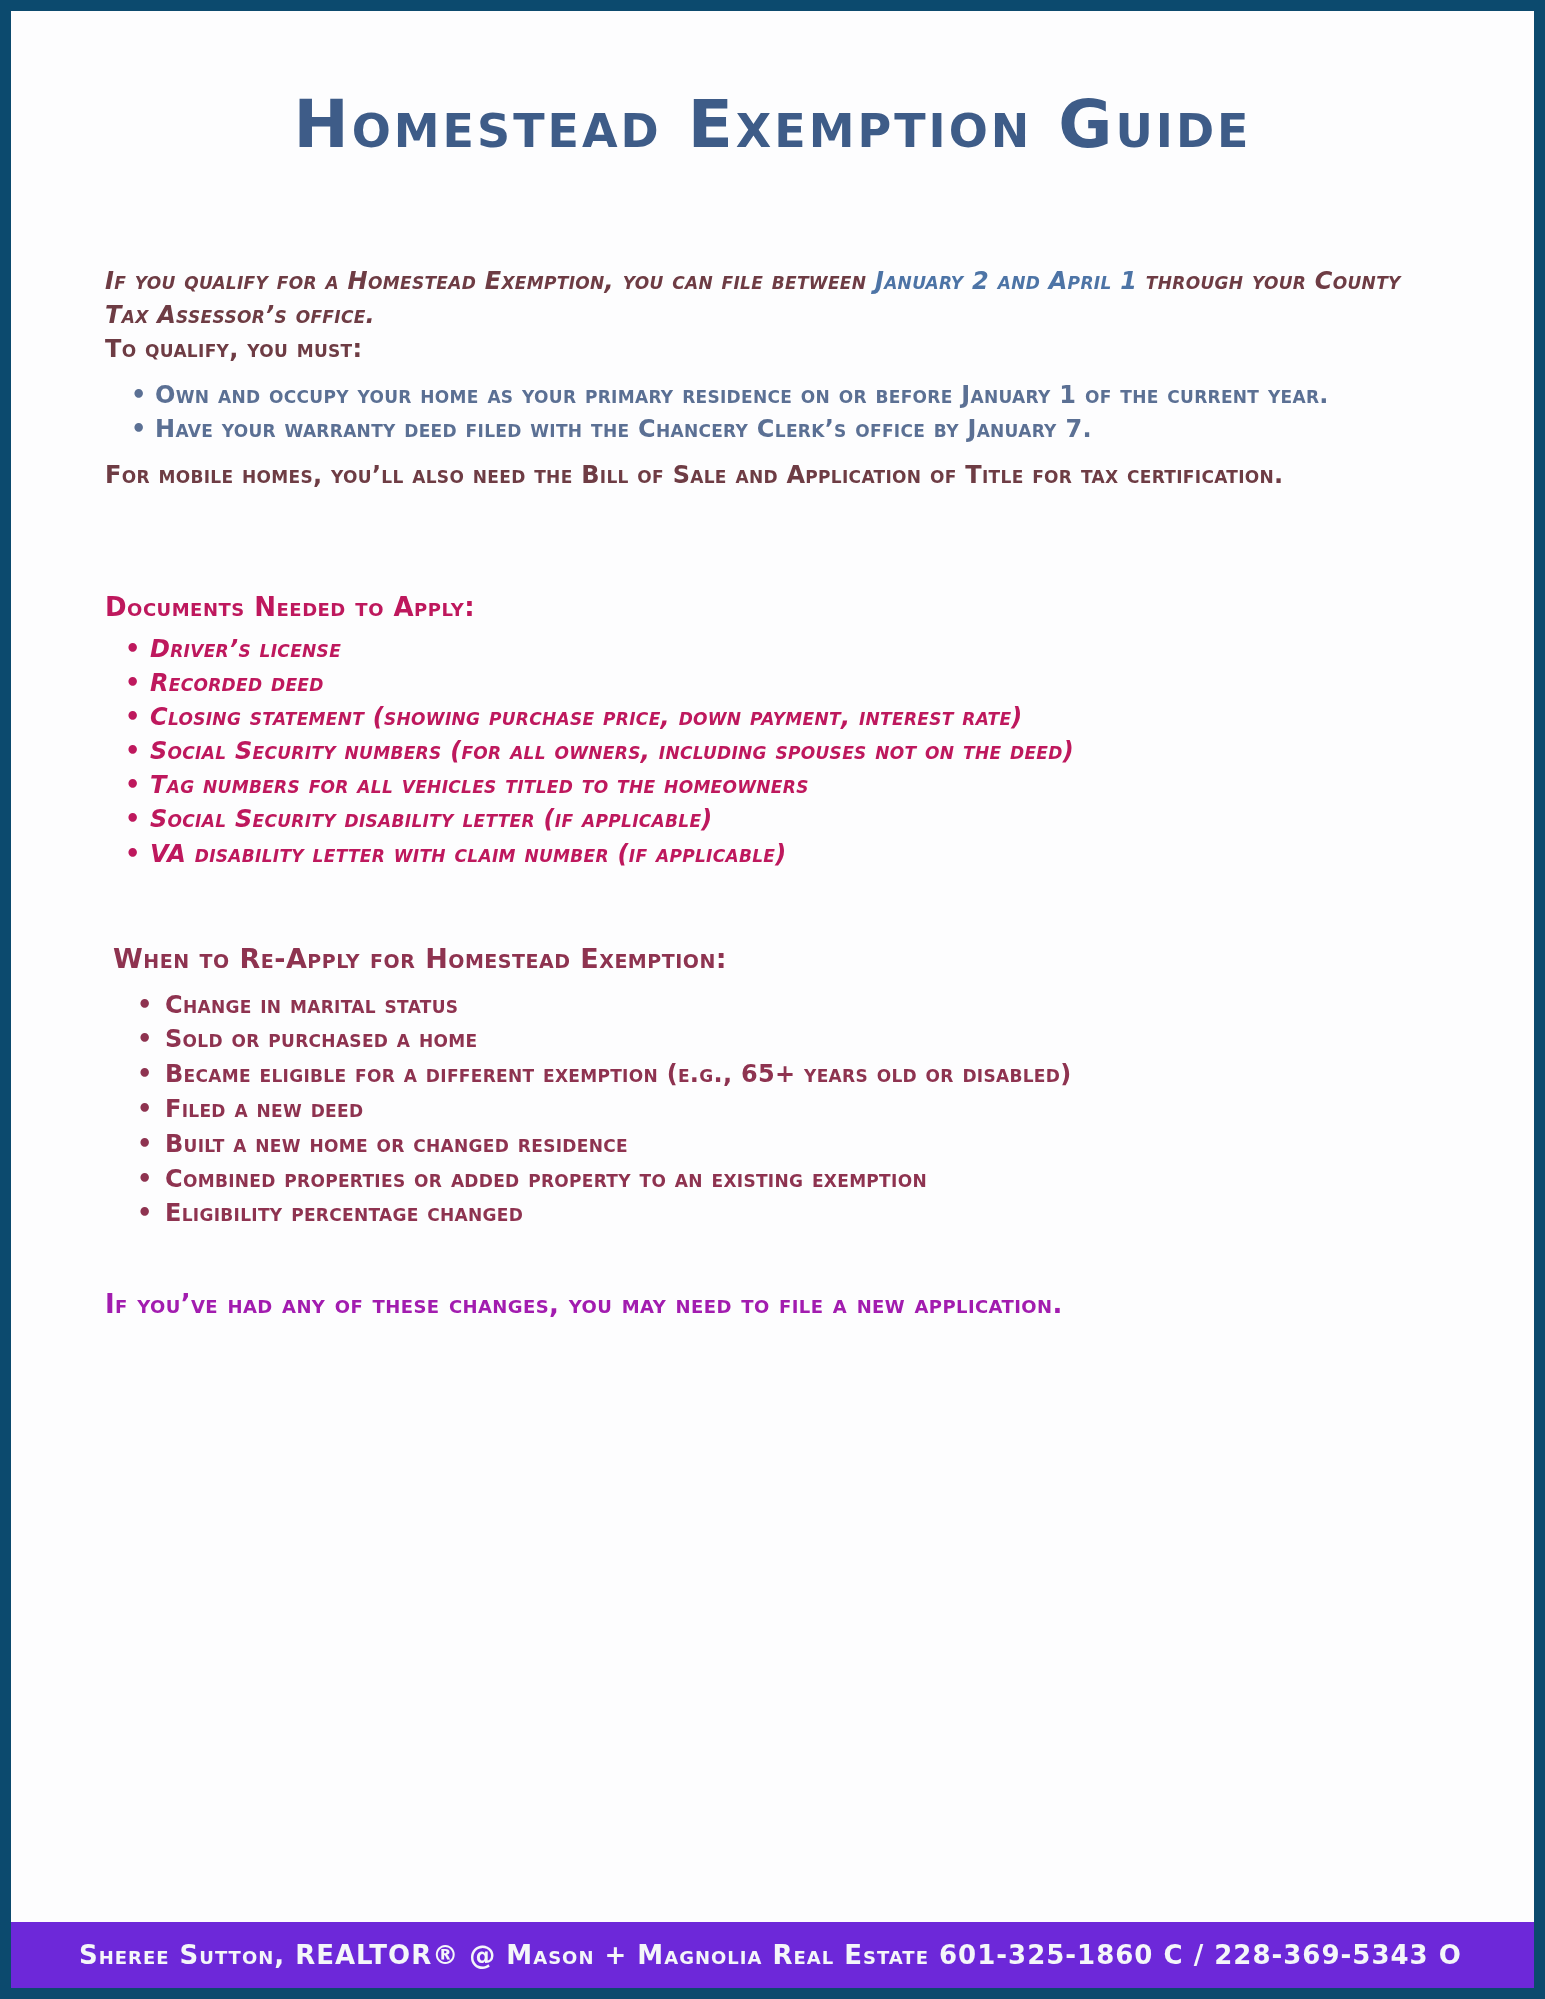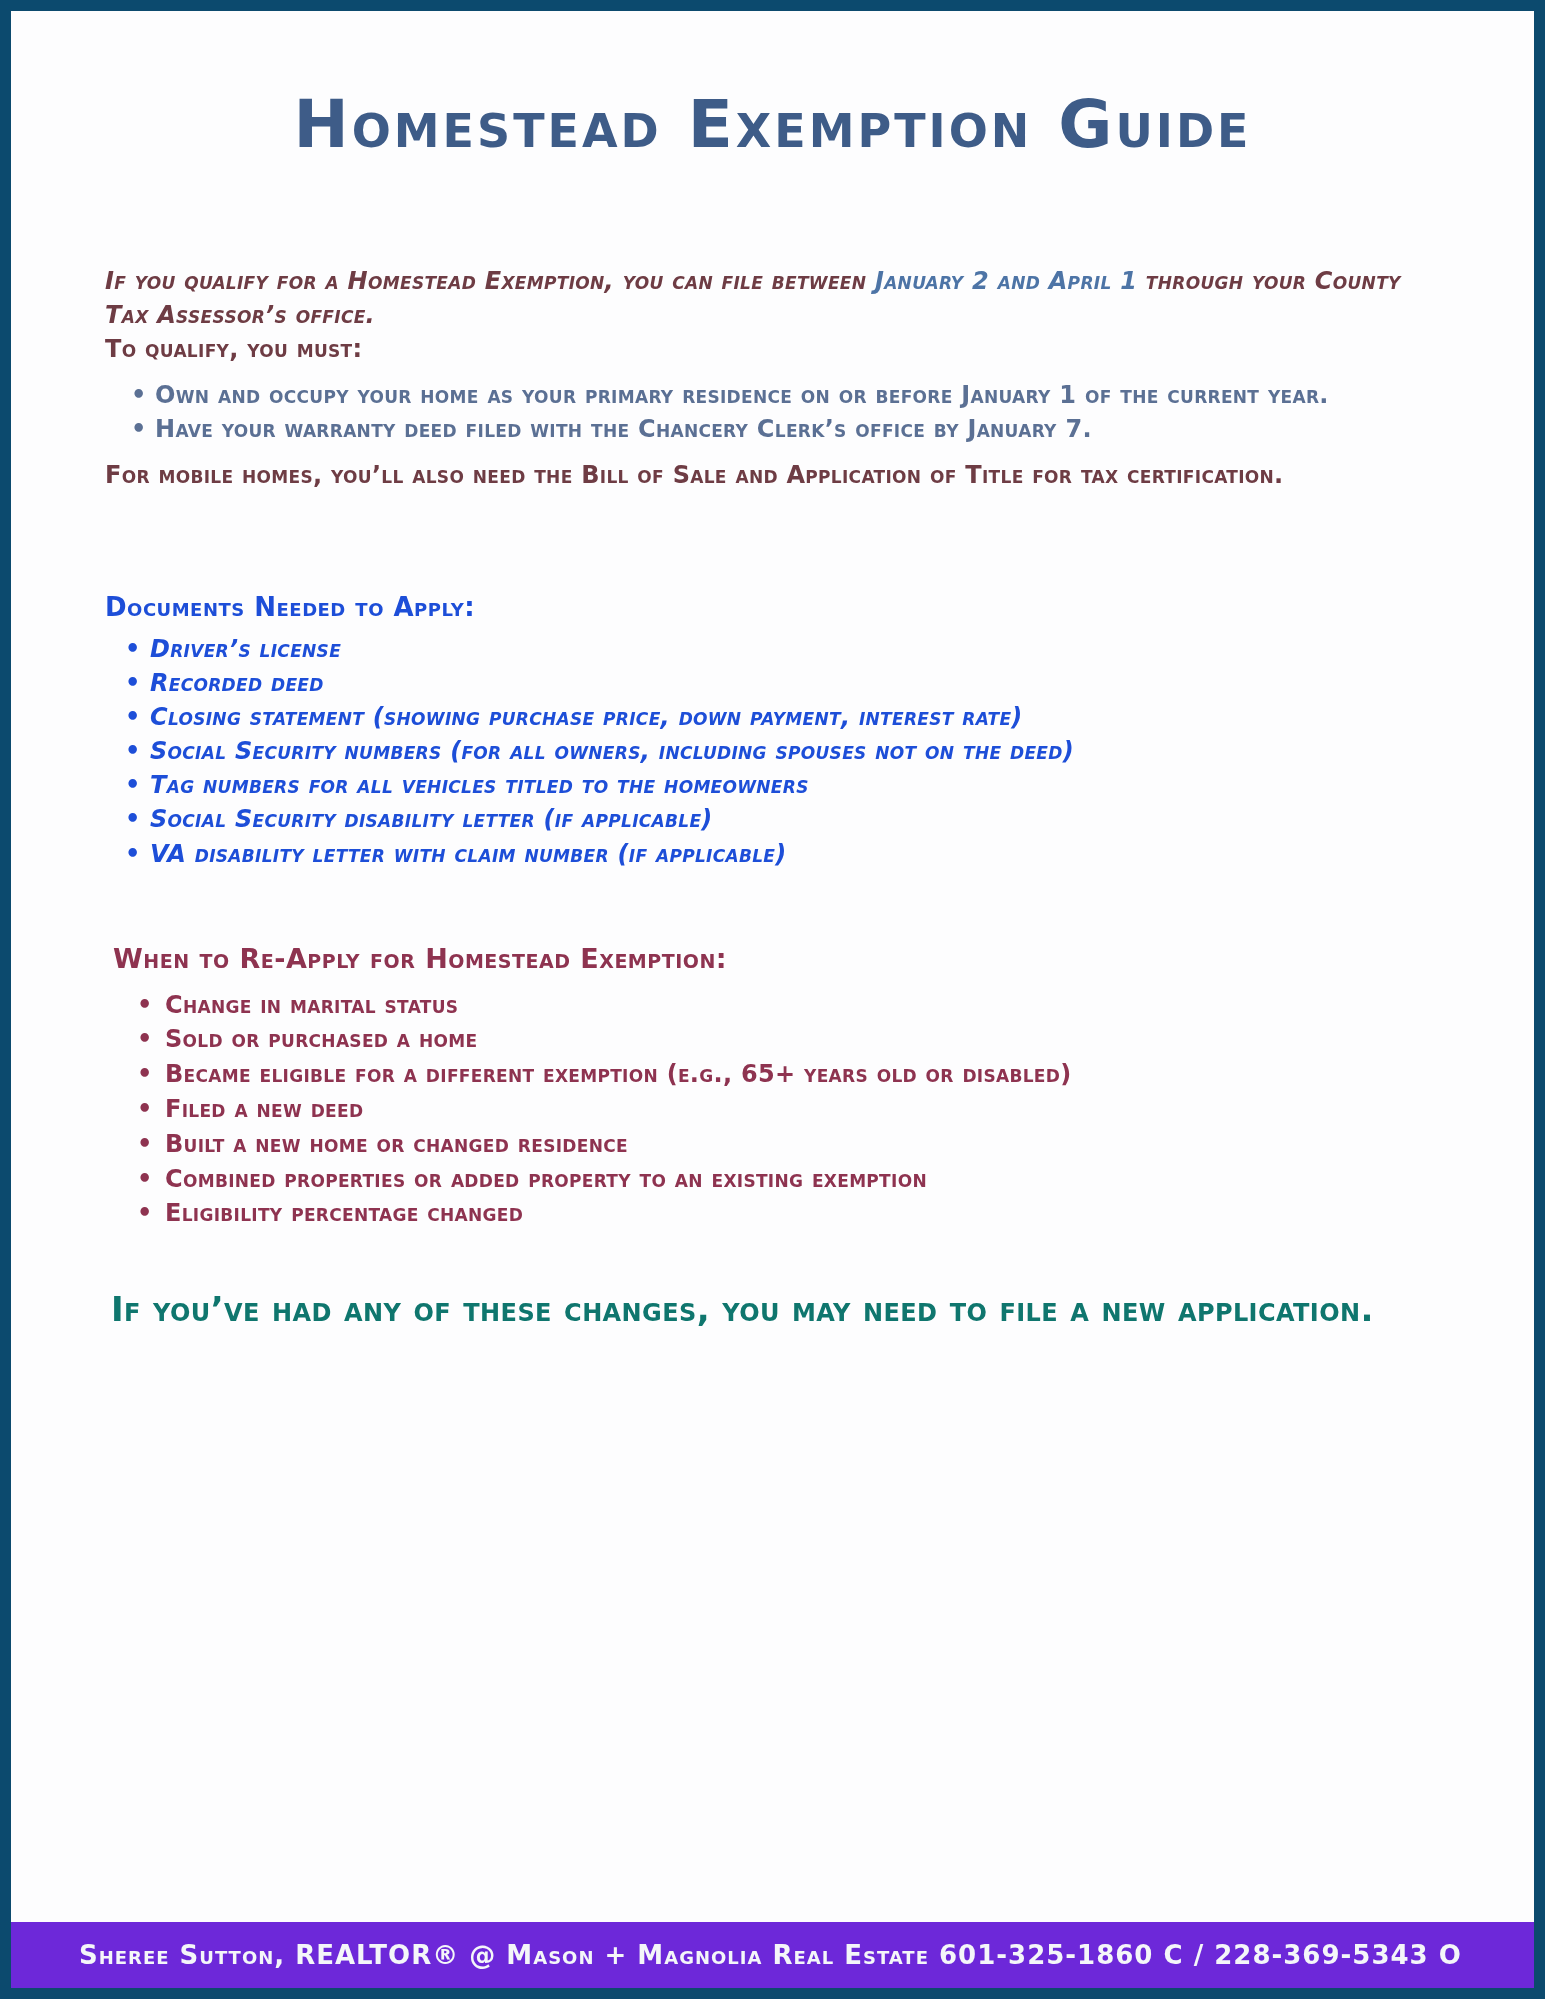--- a/index.html
+++ b/index.html
@@ -50,21 +50,21 @@
     padding-left: 24px;
   }
   .intro-bullets li::before {
     content: "•";
     position: absolute;
     left: 0;
   }
   
   .docs {
     margin-top: 100px;
-    color: #1d4ed8;
+    color: #be185d;
     max-width: 1340px;
   }
   .docs-heading {
     margin: 0;
     font-size: 26px;
     letter-spacing: 0.5px;
   }
   .doc-list {
     margin: 10px 0 0 20px;
     font-size: 24px;
@@ -101,24 +101,24 @@
   .re-list li {
     position: relative;
     padding-left: 28px;
   }
   .re-list li::before {
     content: "•";
     position: absolute;
     left: 0;
   }
   .closing-note {
-    margin: 58px 0 0 6px;
-    font-size: 34px;
+    margin: 58px 0 0 0;
+    font-size: 26px;
     letter-spacing: 0.4px;
-    color: #0f766e;
+    color: #a21caf;
   }
   
   .footer {
     position: absolute;
     left: 0;
     right: 0;
     bottom: 0;
     height: 66px;
     background: #6d28d9;
     color: #f4f6f9;

